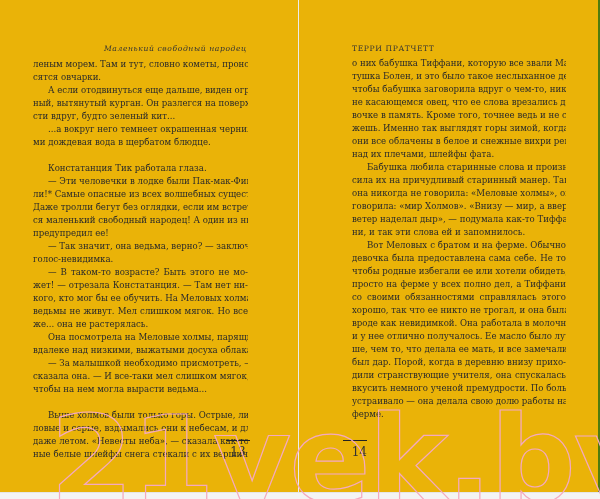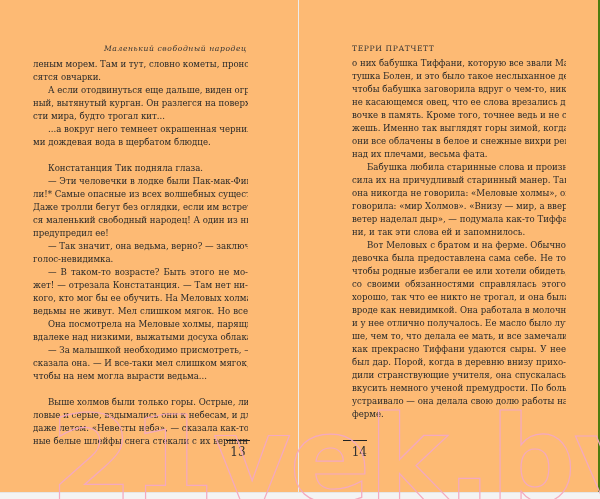--- a/index.html
+++ b/index.html
@@ -1,21 +1,21 @@
 <!DOCTYPE html>
 <html><head>
 <meta charset="utf-8">
 <style>
   html, body { margin: 0; padding: 0; }
   body {
     width: 600px; height: 499px; background: #ffffff; position: relative; overflow: hidden;
     font-family: "DejaVu Serif", "Liberation Serif", serif; color: #2a2a2a;
   }
   .spread { position: absolute; left: 0; top: 0; width: 600px; height: 499px; }
-  .page { position: absolute; top: 0; height: 492px; background: #fdba74; }
+  .page { position: absolute; top: 0; height: 492px; background: #eab308; }
   .page.left { left: 0; width: 298px; border-right: 1px solid #ececec; }
   .page.right { left: 299px; width: 299px; border-right: 5px solid #4d7c0f; }
   .top-edge { position: absolute; left: 0; top: 0; width: 600px; height: 1px; background: #eeeeee; }
   .bottom-edge { position: absolute; left: 0; top: 492px; width: 600px; height: 7px; background: #f4f4f4; border-top: 1px solid #e6e6e6; }
 
   .running-head { position: absolute; top: 44px; font-size: 7.6px; letter-spacing: 0.6px; color: #333; }
   .left .running-head { right: 51px; font-style: italic; }
   .right .running-head { left: 53px; }
 
   .text { position: absolute; font-size: 8.6px; line-height: 13px; text-align: justify; hyphens: manual; }
@@ -44,45 +44,46 @@
   <div class="page left">
     <div class="running-head">Маленький свободный народец</div>
     <div class="text">
       <p>
         <span class="line">леным морем. Там и тут, словно кометы, проно-</span>
         <span class="line last">сятся овчарки.</span>
       </p>
       <p>
         <span class="line" style="padding-left:15px">А если отодвинуться еще дальше, виден огром-</span>
         <span class="line">ный, вытянутый курган. Он разлегся на поверхно-</span>
-        <span class="line last">сти мира, будто трогал кит...</span>
+        <span class="line last">сти вдруг, будто зеленый кит...</span>
       </p>
       <p>
         <span class="line" style="padding-left:15px">...а вокруг него темнеет окрашенная чернила-</span>
         <span class="line last">ми дождевая вода в щербатом блюдце.</span>
       </p>
       <p class="gap">
-        <span class="line last" style="padding-left:15px">Констатанция Тик подняла глаза.</span>
+        <span class="line last" style="padding-left:15px">Констатанция Тик работала глаза.</span>
       </p>
       <p>
         <span class="line" style="padding-left:15px">— Эти человечки в лодке были Пак-мак-Фиг-</span>
         <span class="line">ли!* Самые опасные из всех волшебных существ!</span>
         <span class="line">Даже тролли бегут без оглядки, если им встретит-</span>
         <span class="line">ся маленький свободный народец! А один из них</span>
         <span class="line last">предупредил ее!</span>
       </p>
       <p>
         <span class="line" style="padding-left:15px">— Так значит, она ведьма, верно? — заключил</span>
         <span class="line last">голос-невидимка.</span>
       </p>
       <p>
         <span class="line" style="padding-left:15px">— В таком-то возрасте? Быть этого не мо-</span>
         <span class="line">жет! — отрезала Констатанция. — Там нет ни-</span>
         <span class="line">кого, кто мог бы ее обучить. На Меловых холмах</span>
         <span class="line">ведьмы не живут. Мел слишком мягок. Но все</span>
+        <span class="line last">же... она не растерялась.</span>
       </p>
       <p>
         <span class="line" style="padding-left:15px">Она посмотрела на Меловые холмы, парящие</span>
         <span class="line">вдалеке над низкими, выжатыми досуха облаками.</span>
       </p>
       <p>
         <span class="line" style="padding-left:15px">— За малышкой необходимо присмотреть, —</span>
         <span class="line">сказала она. — И все-таки мел слишком мягок,</span>
         <span class="line last">чтобы на нем могла вырасти ведьма...</span>
       </p>
@@ -103,40 +104,40 @@
     <div class="running-head">ТЕРРИ ПРАТЧЕТТ</div>
     <div class="text">
       <p>
         <span class="line">о них бабушка Тиффани, которую все звали Ма-</span>
         <span class="line">тушка Болен, и это было такое неслыханное дело,</span>
         <span class="line">чтобы бабушка заговорила вдруг о чем-то, никак</span>
         <span class="line">не касающемся овец, что ее слова врезались де-</span>
         <span class="line">вочке в память. Кроме того, точнее ведь и не ска-</span>
         <span class="line">жешь. Именно так выглядят горы зимой, когда</span>
         <span class="line">они все облачены в белое и снежные вихри реют</span>
-        <span class="line last">над их плечами, весьма фата.</span>
+        <span class="line last">над их плечами, шлейфы фата.</span>
       </p>
       <p>
         <span class="line" style="padding-left:15px">Бабушка любила старинные слова и произно-</span>
         <span class="line">сила их на причудливый старинный манер. Так,</span>
         <span class="line">она никогда не говорила: «Меловые холмы», она</span>
         <span class="line">говорила: «мир Холмов». «Внизу — мир, а вверху</span>
         <span class="line">ветер наделал дыр», — подумала как-то Тиффа-</span>
         <span class="line last">ни, и так эти слова ей и запомнилось.</span>
       </p>
       <p>
         <span class="line" style="padding-left:15px">Вот Меловых с братом и на ферме. Обычно</span>
         <span class="line">девочка была предоставлена сама себе. Не то</span>
         <span class="line">чтобы родные избегали ее или хотели обидеть,</span>
+        <span class="line">просто на ферме у всех полно дел, а Тиффани</span>
         <span class="line">со своими обязанностями справлялась этого</span>
         <span class="line">хорошо, так что ее никто не трогал, и она была</span>
         <span class="line">вроде как невидимкой. Она работала в молочне,</span>
         <span class="line">и у нее отлично получалось. Ее масло было луч-</span>
         <span class="line">ше, чем то, что делала ее мать, и все замечали,</span>
-        <span class="line">как прекрасно Тиффани удаются сыры. У нее</span>
         <span class="line">был дар. Порой, когда в деревню внизу прихо-</span>
         <span class="line">дили странствующие учителя, она спускалась</span>
         <span class="line">вкусить немного ученой премудрости. По боль-</span>
         <span class="line">устраивало — она делала свою долю работы на</span>
         <span class="line last">ферме.</span>
       </p>
     </div>
     <div class="folio">
       <span class="rule"></span>
       <span>14</span>

